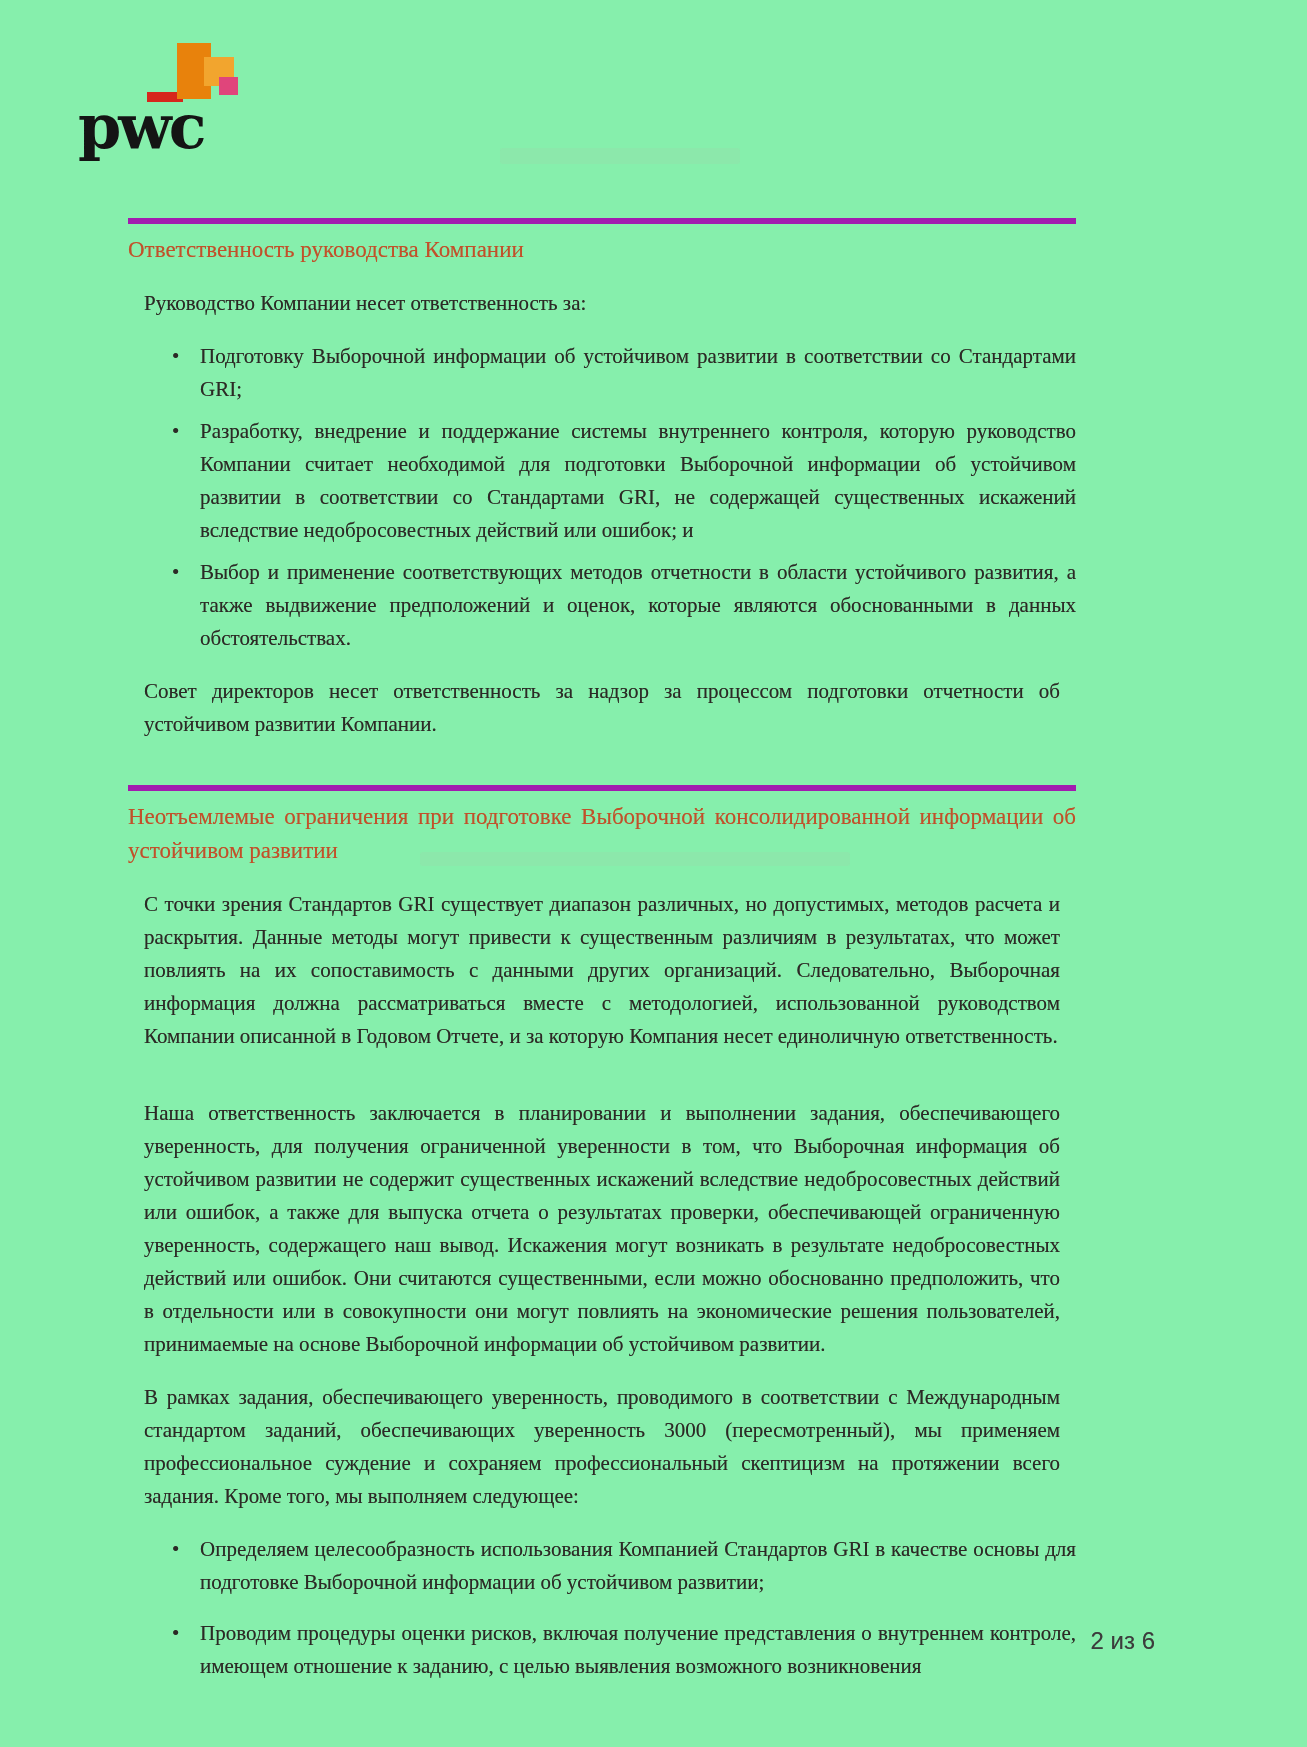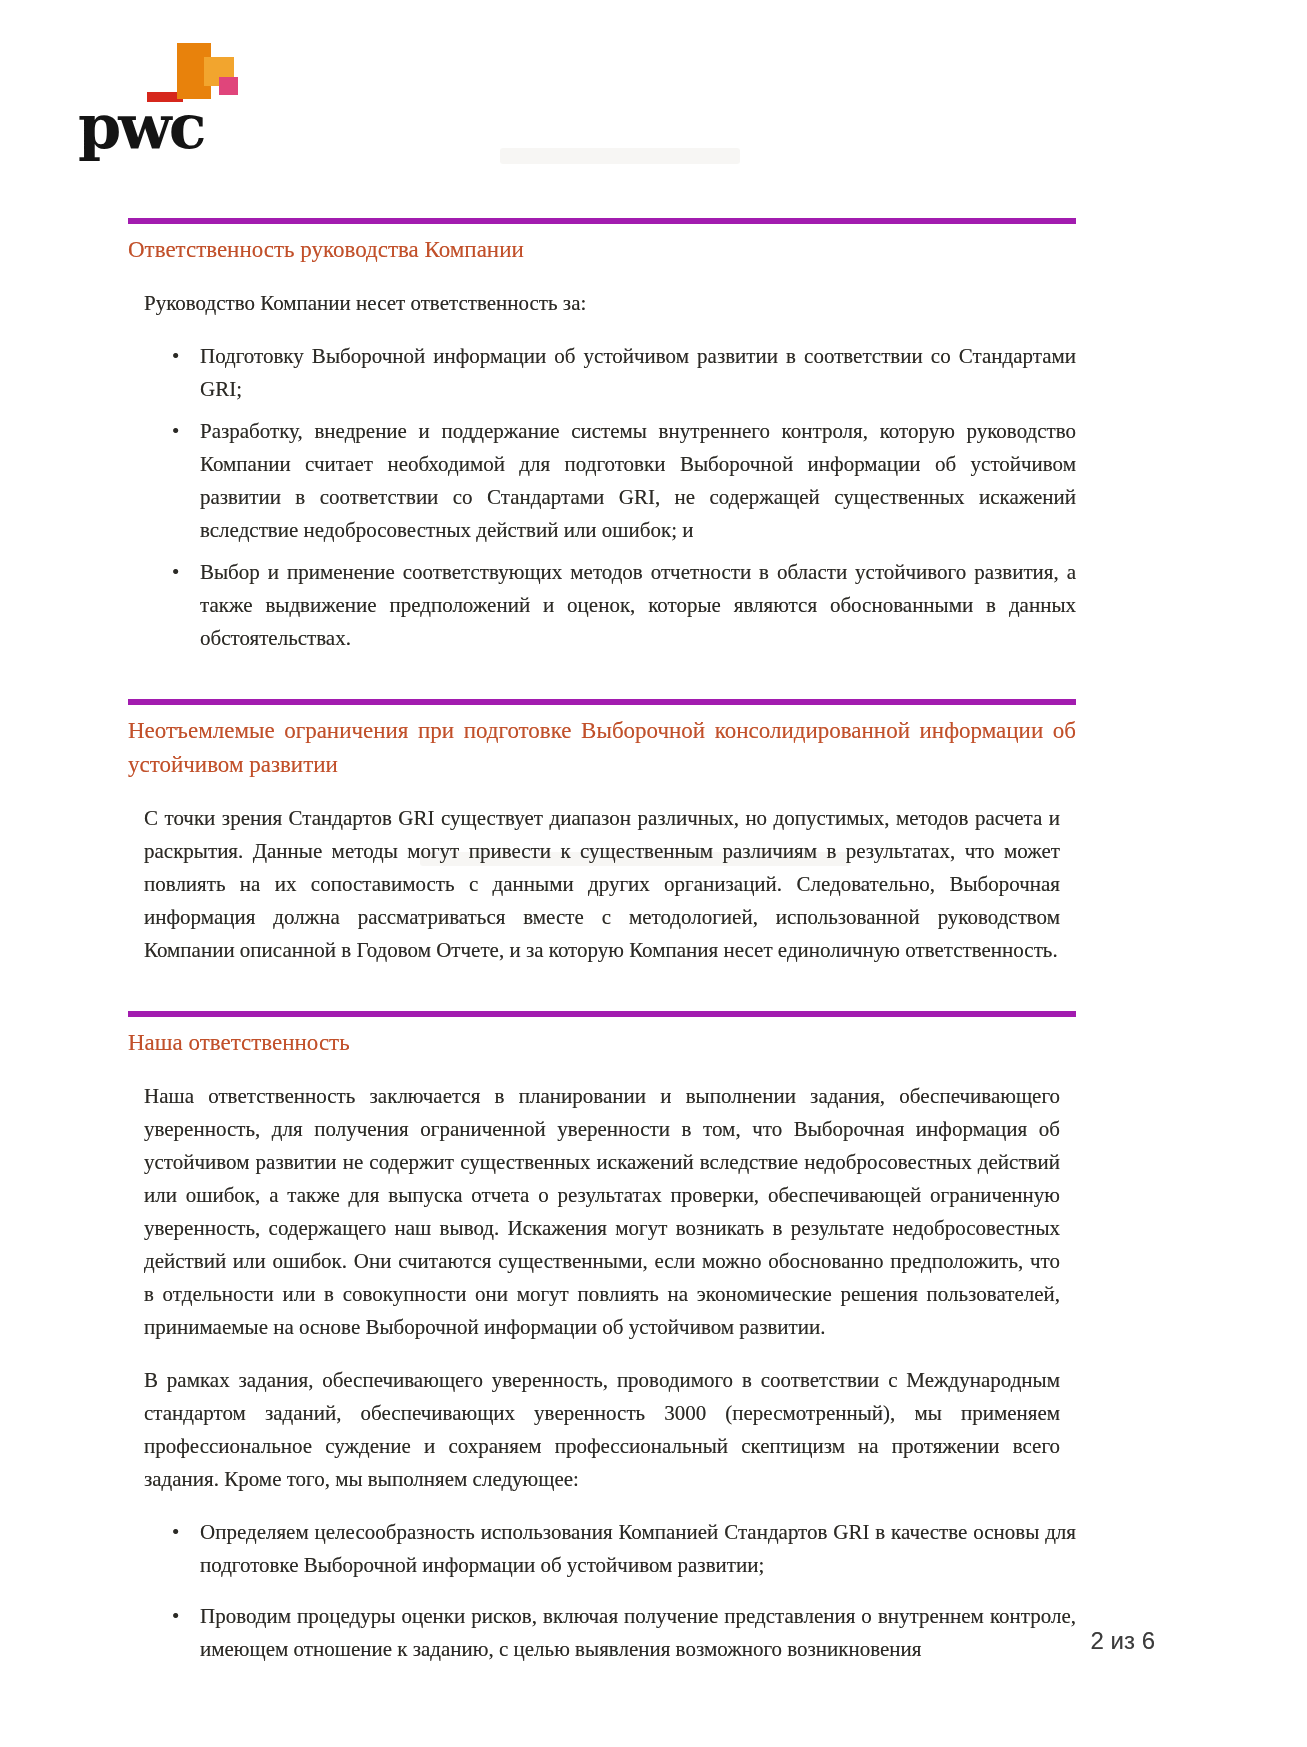--- a/index.html
+++ b/index.html
@@ -1,20 +1,20 @@
 <!DOCTYPE html>
 <html lang="ru"><head>
 <meta charset="utf-8">
 <style>
   html,body { margin:0; padding:0; background:#d8d8d4; }
   .page {
     position:relative;
     width:1307px; height:1747px;
     margin:0 auto;
-    background:#ffffff;
+    background:#86efac;
     overflow:hidden;
     font-family:"Liberation Serif", "DejaVu Serif", serif;
     color:#2b2a26;
   }
 
   
   .logo { position:absolute; left:78px; top:36px; width:170px; height:140px; }
   .logo .blk { position:absolute; }
   .blk-main   { left:99px;  top:7px;  width:34px; height:56px; background:#e8820c; }
   .blk-light  { left:126px; top:21px; width:30px; height:29px; background:#f2a52e; }
@@ -88,29 +88,29 @@
   <div class="content">
 
     <section class="sect">
       <h2>Ответственность руководства Компании</h2>
       <p>Руководство Компании несет ответственность за:</p>
       <ul class="bullets">
         <li>Подготовку Выборочной информации об устойчивом развитии в соответствии со Стандартами GRI;</li>
         <li>Разработку, внедрение и поддержание системы внутреннего контроля, которую руководство Компании считает необходимой для подготовки Выборочной информации об устойчивом развитии в соответствии со Стандартами GRI, не содержащей существенных искажений вследствие недобросовестных действий или ошибок; и</li>
         <li>Выбор и применение соответствующих методов отчетности в области устойчивого развития, а также выдвижение предположений и оценок, которые являются обоснованными в данных обстоятельствах.</li>
       </ul>
+      <p>Совет директоров несет ответственность за надзор за процессом подготовки отчетности об устойчивом развитии Компании.</p>
     </section>
 
     <section class="sect">
       <h2>Неотъемлемые ограничения при подготовке Выборочной консолидированной информации об устойчивом развитии</h2>
       <p>С точки зрения Стандартов GRI существует диапазон различных, но допустимых, методов расчета и раскрытия. Данные методы могут привести к существенным различиям в результатах, что может повлиять на их сопоставимость с данными других организаций. Следовательно, Выборочная информация должна рассматриваться вместе с методологией, использованной руководством Компании описанной в Годовом Отчете, и за которую Компания несет единоличную ответственность.</p>
     </section>
 
     <section class="sect">
-      <h2>Наша ответственность</h2>
       <p>Наша ответственность заключается в планировании и выполнении задания, обеспечивающего уверенность, для получения ограниченной уверенности в том, что Выборочная информация об устойчивом развитии не содержит существенных искажений вследствие недобросовестных действий или ошибок, а также для выпуска отчета о результатах проверки, обеспечивающей ограниченную уверенность, содержащего наш вывод. Искажения могут возникать в результате недобросовестных действий или ошибок. Они считаются существенными, если можно обоснованно предположить, что в отдельности или в совокупности они могут повлиять на экономические решения пользователей, принимаемые на основе Выборочной информации об устойчивом развитии.</p>
       <p>В рамках задания, обеспечивающего уверенность, проводимого в соответствии с Международным стандартом заданий, обеспечивающих уверенность 3000 (пересмотренный), мы применяем профессиональное суждение и сохраняем профессиональный скептицизм на протяжении всего задания. Кроме того, мы выполняем следующее:</p>
       <ul class="bullets loose">
         <li>Определяем целесообразность использования Компанией Стандартов GRI в качестве основы для подготовке Выборочной информации об устойчивом развитии;</li>
         <li>Проводим процедуры оценки рисков, включая получение представления о внутреннем контроле, имеющем отношение к заданию, с целью выявления возможного возникновения</li>
       </ul>
     </section>
 
   </div>
 

